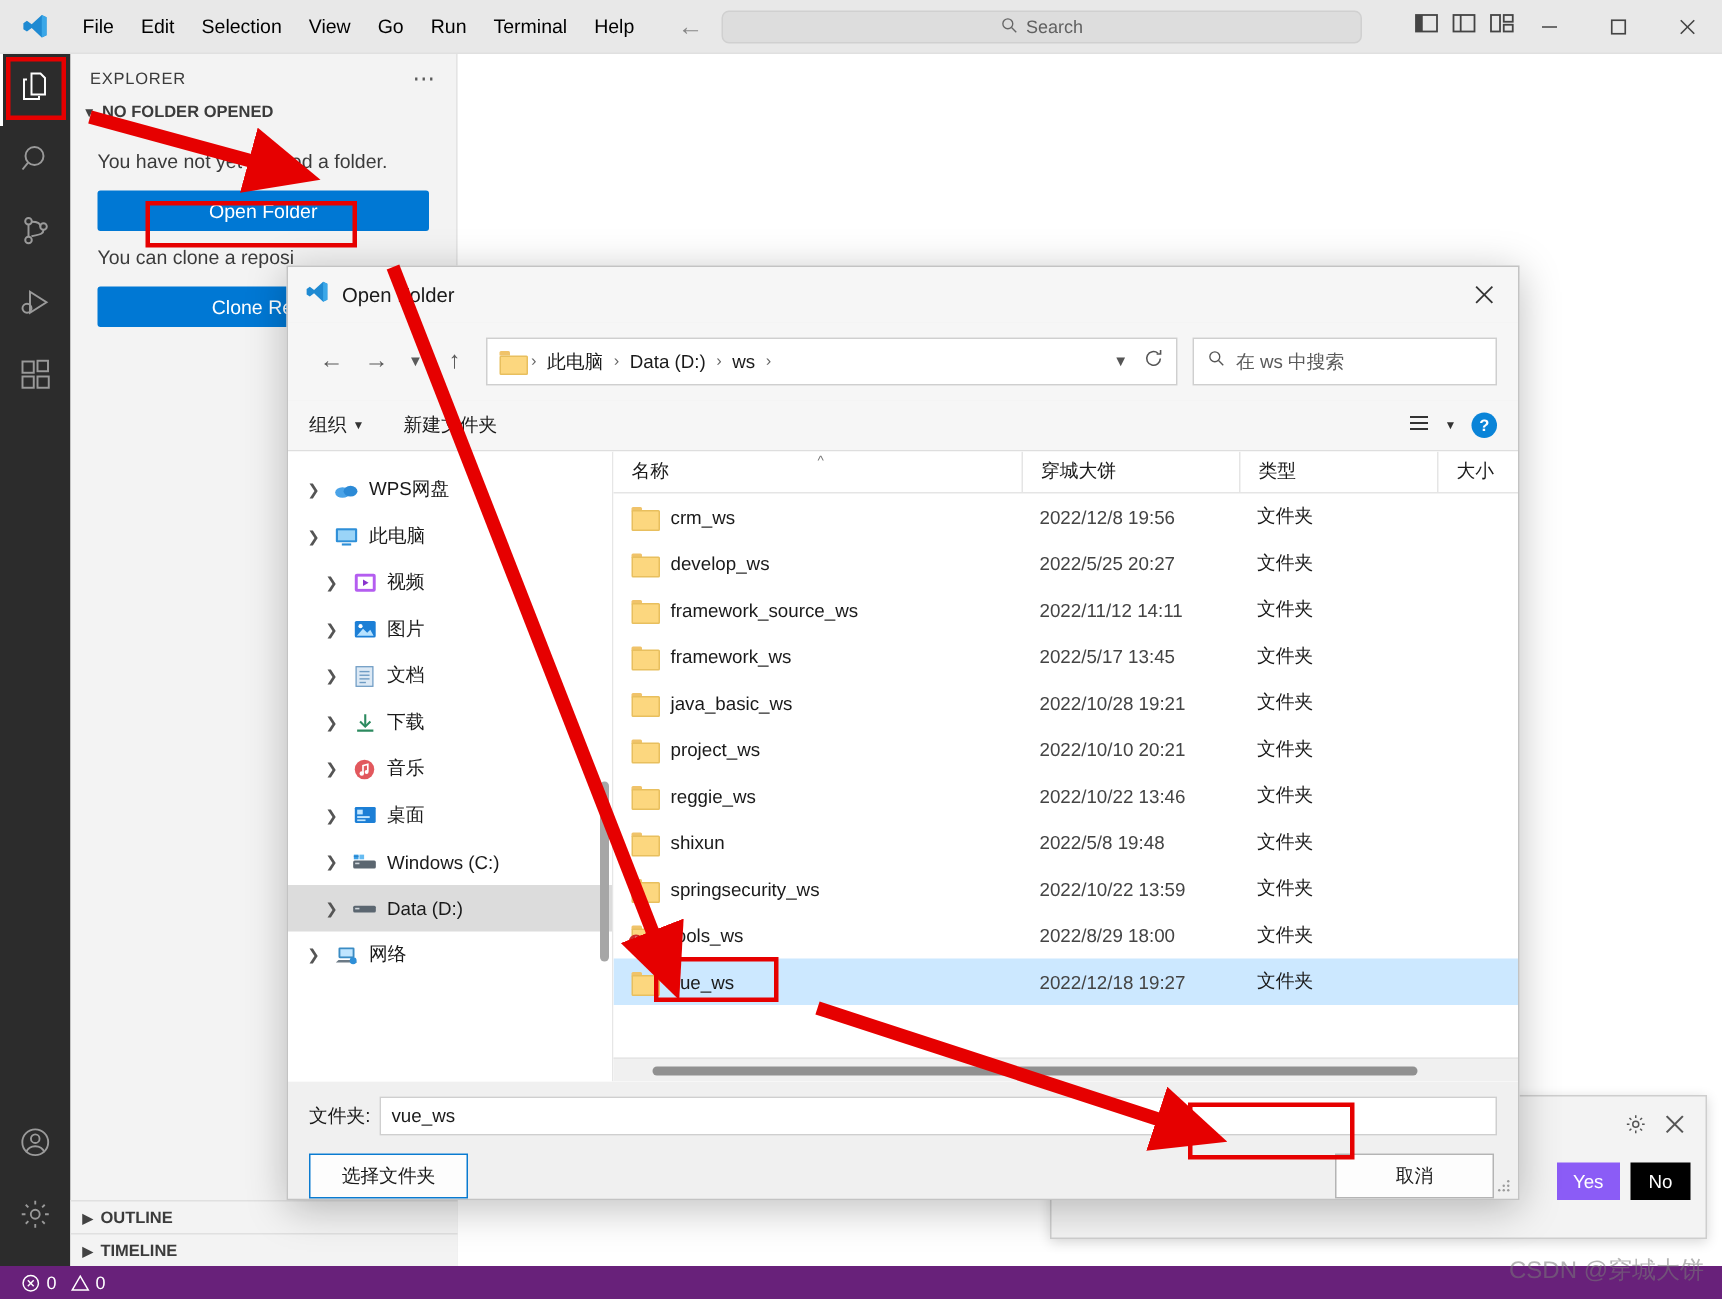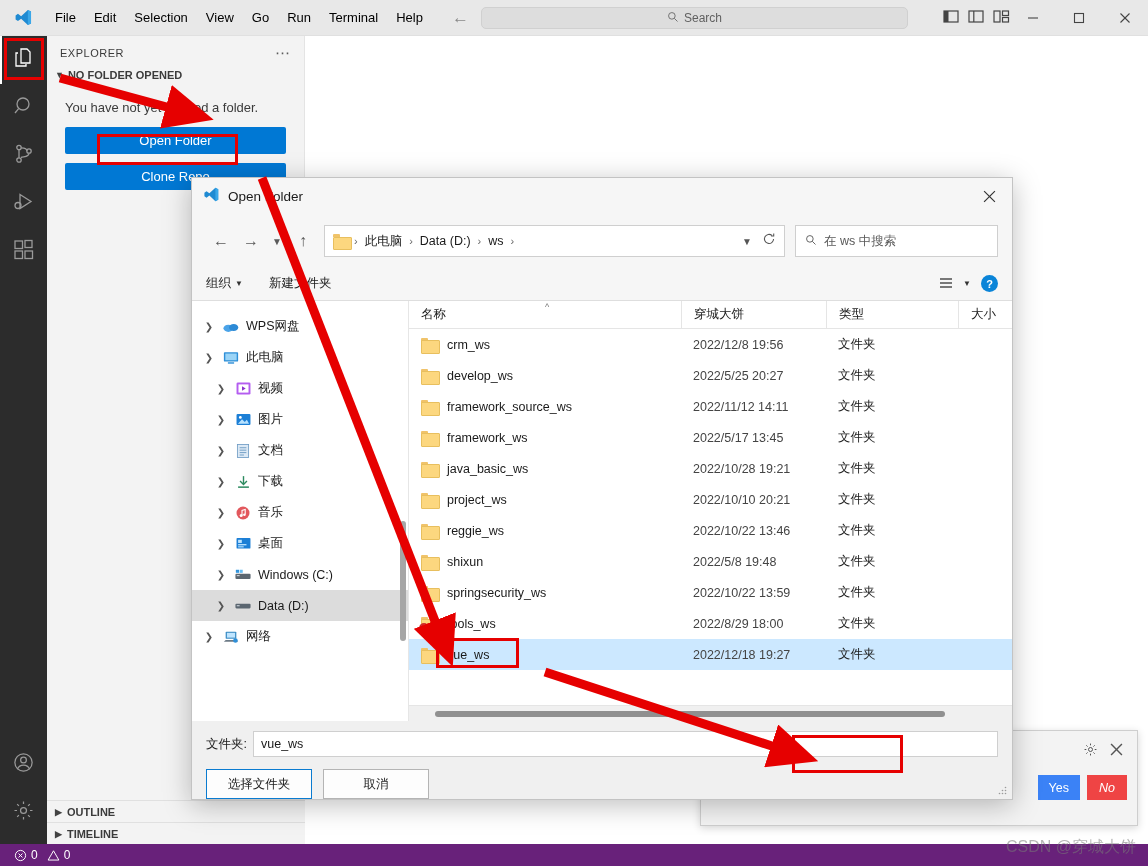--- a/index.html
+++ b/index.html
@@ -103,22 +103,22 @@
   }
   .toast-row1 { display: flex; align-items: center; height: 36px; padding: 0 8px 0 14px; }
   .toast-msg { flex: 1; font-size: 13px; color: #3b3b3b; white-space: nowrap; overflow: hidden; }
   .toast-ico { width: 26px; height: 26px; display: flex; align-items: center; justify-content: center; color: #555; }
   .toast-row2 { display: flex; align-items: center; padding: 8px 10px 0 14px; }
   .toast-src { flex: 1; font-size: 12.5px; color: #3b3b3b; }
   .tbtn {
     min-width: 40px; height: 25px; border: none; font-size: 12.5px; color: #fff;
     font-family: inherit; cursor: pointer; padding: 0 11px; margin-left: 7px;
   }
-  .tbtn.yes { background: #3b82f6; margin-left: 36px; }
-  .tbtn.no { background: #ef4444; font-style: italic; }
+  .tbtn.yes { background: #8b5cf6; margin-left: 36px; }
+  .tbtn.no { background: #000000; }
 
   
   .dlg {
     position: absolute; left: 191px; top: 177px; width: 822px; height: 623px;
     background: #f0f0f0; border: 1px solid #c3c3c3;
     box-shadow: 0 5px 26px rgba(0,0,0,.26);
     display: flex; flex-direction: column;
   }
   .dlg-title {
     height: 37px; display: flex; align-items: center; padding-left: 11px;
@@ -222,21 +222,21 @@
   }
 
   
   .dlg-foot { background: #f0f0f0; padding: 10px 14px 0 14px; }
   .foot-row1 { display: flex; align-items: center; }
   .foot-lbl { font-size: 12.5px; color: #1a1a1a; margin-right: 6px; }
   .foot-input {
     flex: 1; height: 26px; background: #fff; border: 1px solid #cfcfcf;
     font-size: 12.5px; color: #1a1a1a; padding: 0 7px; font-family: inherit;
   }
-  .foot-row2 { display: flex; justify-content: flex-start; gap: 11px; margin-top: 12px; padding-right: 2px; }
+  .foot-row2 { display: flex; justify-content: space-between; gap: 11px; margin-top: 12px; padding-right: 2px; }
   .dbtn {
     width: 106px; height: 30px; font-size: 12.5px; font-family: inherit;
     background: #fdfdfd; border: 1px solid #b4b4b4; color: #1a1a1a; cursor: pointer;
   }
   .dbtn.primary { border: 1px solid #0a7bd0; }
   .grip {
     position: absolute; right: 4px; bottom: 3px; width: 11px; height: 11px;
     color: #9a9a9a; font-size: 9px; line-height: 9px;
   }
 
@@ -401,20 +401,21 @@
       <span class="sb-title">EXPLORER</span>
       <span class="sb-dots">⋯</span>
     </div>
     <div class="sb-section">
       <span class="chev">▼</span>
       <span>NO FOLDER OPENED</span>
     </div>
     <div class="sb-body">
       <div class="sb-text">You have not yet opened a folder.</div>
       <button class="sb-btn">Open Folder</button>
+      <div class="sb-text">You can clone a reposi</div>
       <button class="sb-btn">Clone Repo</button>
     </div>
     <div class="sb-bottom">
       <div class="sb-panel">
         <span class="chev">▶</span>
         <span>OUTLINE</span>
       </div>
       <div class="sb-panel">
         <span class="chev">▶</span>
         <span>TIMELINE</span>

